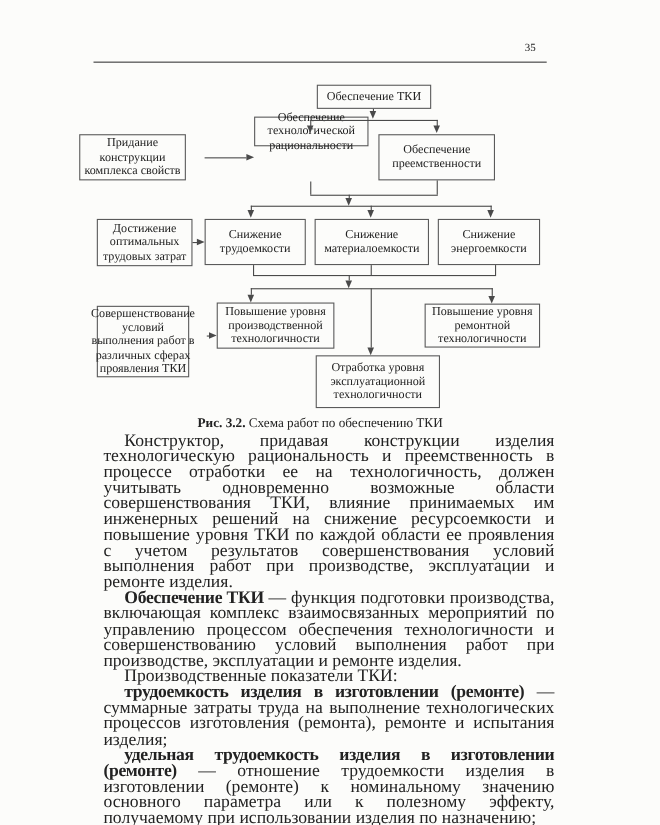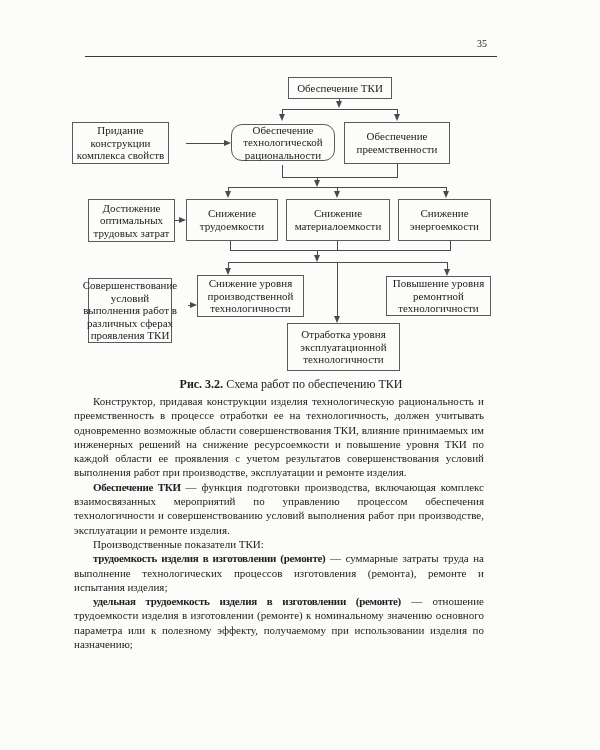--- a/index.html
+++ b/index.html
@@ -26,41 +26,41 @@
   .vline { position:absolute; width:1px; background:#4a4a4a; }
   .arr-d { position:absolute; width:0; height:0;
     border-left:3px solid transparent; border-right:3px solid transparent;
     border-top:7px solid #4a4a4a; }
   .arr-r { position:absolute; width:0; height:0;
     border-top:3px solid transparent; border-bottom:3px solid transparent;
     border-left:7px solid #4a4a4a; }
 
   .caption { position:absolute; left:85px; top:377px; width:412px; text-align:center; font-size:12px; }
   .bodytext {
-    position:absolute; left:74px; top:394px; width:410px;
-    font-size:11px; line-height:14.3px; text-align:justify;
+    position:absolute; left:94px; top:394px; width:410px;
+    font-size:16px; line-height:14.3px; text-align:justify;
   }
   .bodytext p { margin:0; text-indent:19px; }
   .bodytext b { letter-spacing:-0.3px; }
 </style>
 </head>
 <body>
 
 <div class="page">
 
   <div class="page-num">35</div>
   <div class="rule"></div>
 
   <div class="node" style="left:288px;top:77px;width:104px;height:22px;">
       <span>Обеспечение ТКИ</span>
     </div>
   <div class="node" style="left:72px;top:122px;width:97px;height:42px;">
       <span>Придание конструкции комплекса свойств</span>
     </div>
-  <div class="node" style="left:231px;top:124px;width:104px;height:37px;border-radius:11px;">
+  <div class="node" style="left:231px;top:106px;width:104px;height:27px;">
       <span>Обеспечение технологической рациональности</span>
     </div>
   <div class="node" style="left:344px;top:122px;width:106px;height:42px;">
       <span>Обеспечение преемственности</span>
     </div>
   <div class="node" style="left:88px;top:199px;width:87px;height:43px;">
       <span>Достижение оптимальных трудовых затрат</span>
     </div>
   <div class="node" style="left:186px;top:199px;width:92px;height:42px;">
       <span>Снижение трудоемкости</span>
@@ -68,21 +68,21 @@
   <div class="node" style="left:286px;top:199px;width:104px;height:42px;">
       <span>Снижение материалоемкости</span>
     </div>
   <div class="node" style="left:398px;top:199px;width:93px;height:42px;align-items:center;">
       <span>Снижение энергоемкости</span>
     </div>
   <div class="node" style="left:88px;top:278px;width:84px;height:65px;">
       <span>Совершенствование условий выполнения работ в различных сферах проявления ТКИ</span>
     </div>
   <div class="node" style="left:197px;top:275px;width:107px;height:42px;">
-      <span>Снижение уровня производственной технологичности</span>
+      <span>Повышение уровня производственной технологичности</span>
     </div>
   <div class="node" style="left:386px;top:276px;width:105px;height:40px;">
       <span>Повышение уровня ремонтной технологичности</span>
     </div>
   <div class="node" style="left:287px;top:323px;width:113px;height:48px;">
       <span>Отработка уровня эксплуатационной технологичности</span>
     </div>
 
   <div class="vline" style="left:339px;top:99px;height:3px;"></div>
   <div class="arr-d" style="left:336px;top:101px;"></div>

